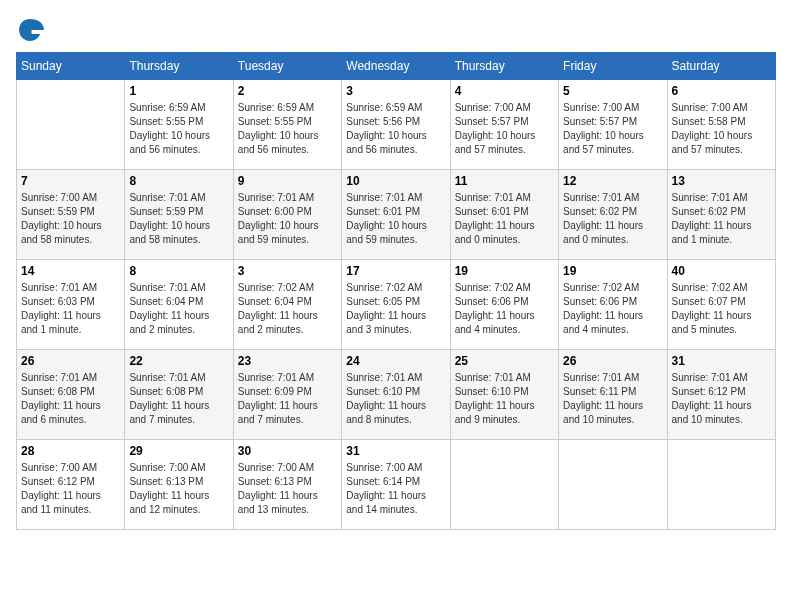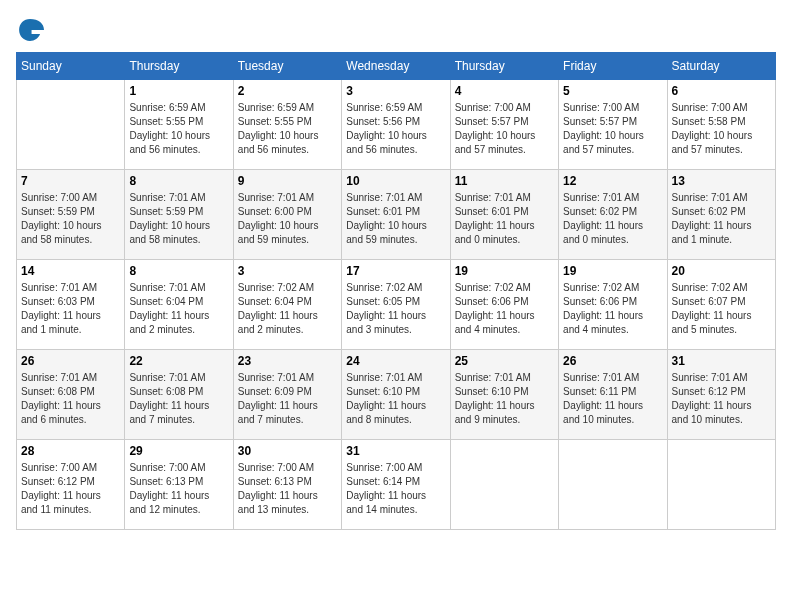--- a/index.html
+++ b/index.html
@@ -196,21 +196,21 @@
         </td>
         <td>
           <span class="day-num">19</span>
           <div class="day-info">Sunrise: 7:02 AM<br>Sunset: 6:06 PM<br>Daylight: 11 hours<br>and 4 minutes.</div>
         </td>
         <td>
           <span class="day-num">19</span>
           <div class="day-info">Sunrise: 7:02 AM<br>Sunset: 6:06 PM<br>Daylight: 11 hours<br>and 4 minutes.</div>
         </td>
         <td>
-          <span class="day-num">20</span>
+          <span class="day-num">40</span>
           <div class="day-info">Sunrise: 7:02 AM<br>Sunset: 6:07 PM<br>Daylight: 11 hours<br>and 5 minutes.</div>
         </td>
       </tr>
       <tr>
         <td>
           <span class="day-num">26</span>
           <div class="day-info">Sunrise: 7:01 AM<br>Sunset: 6:08 PM<br>Daylight: 11 hours<br>and 6 minutes.</div>
         </td>
         <td>
           <span class="day-num">22</span>

